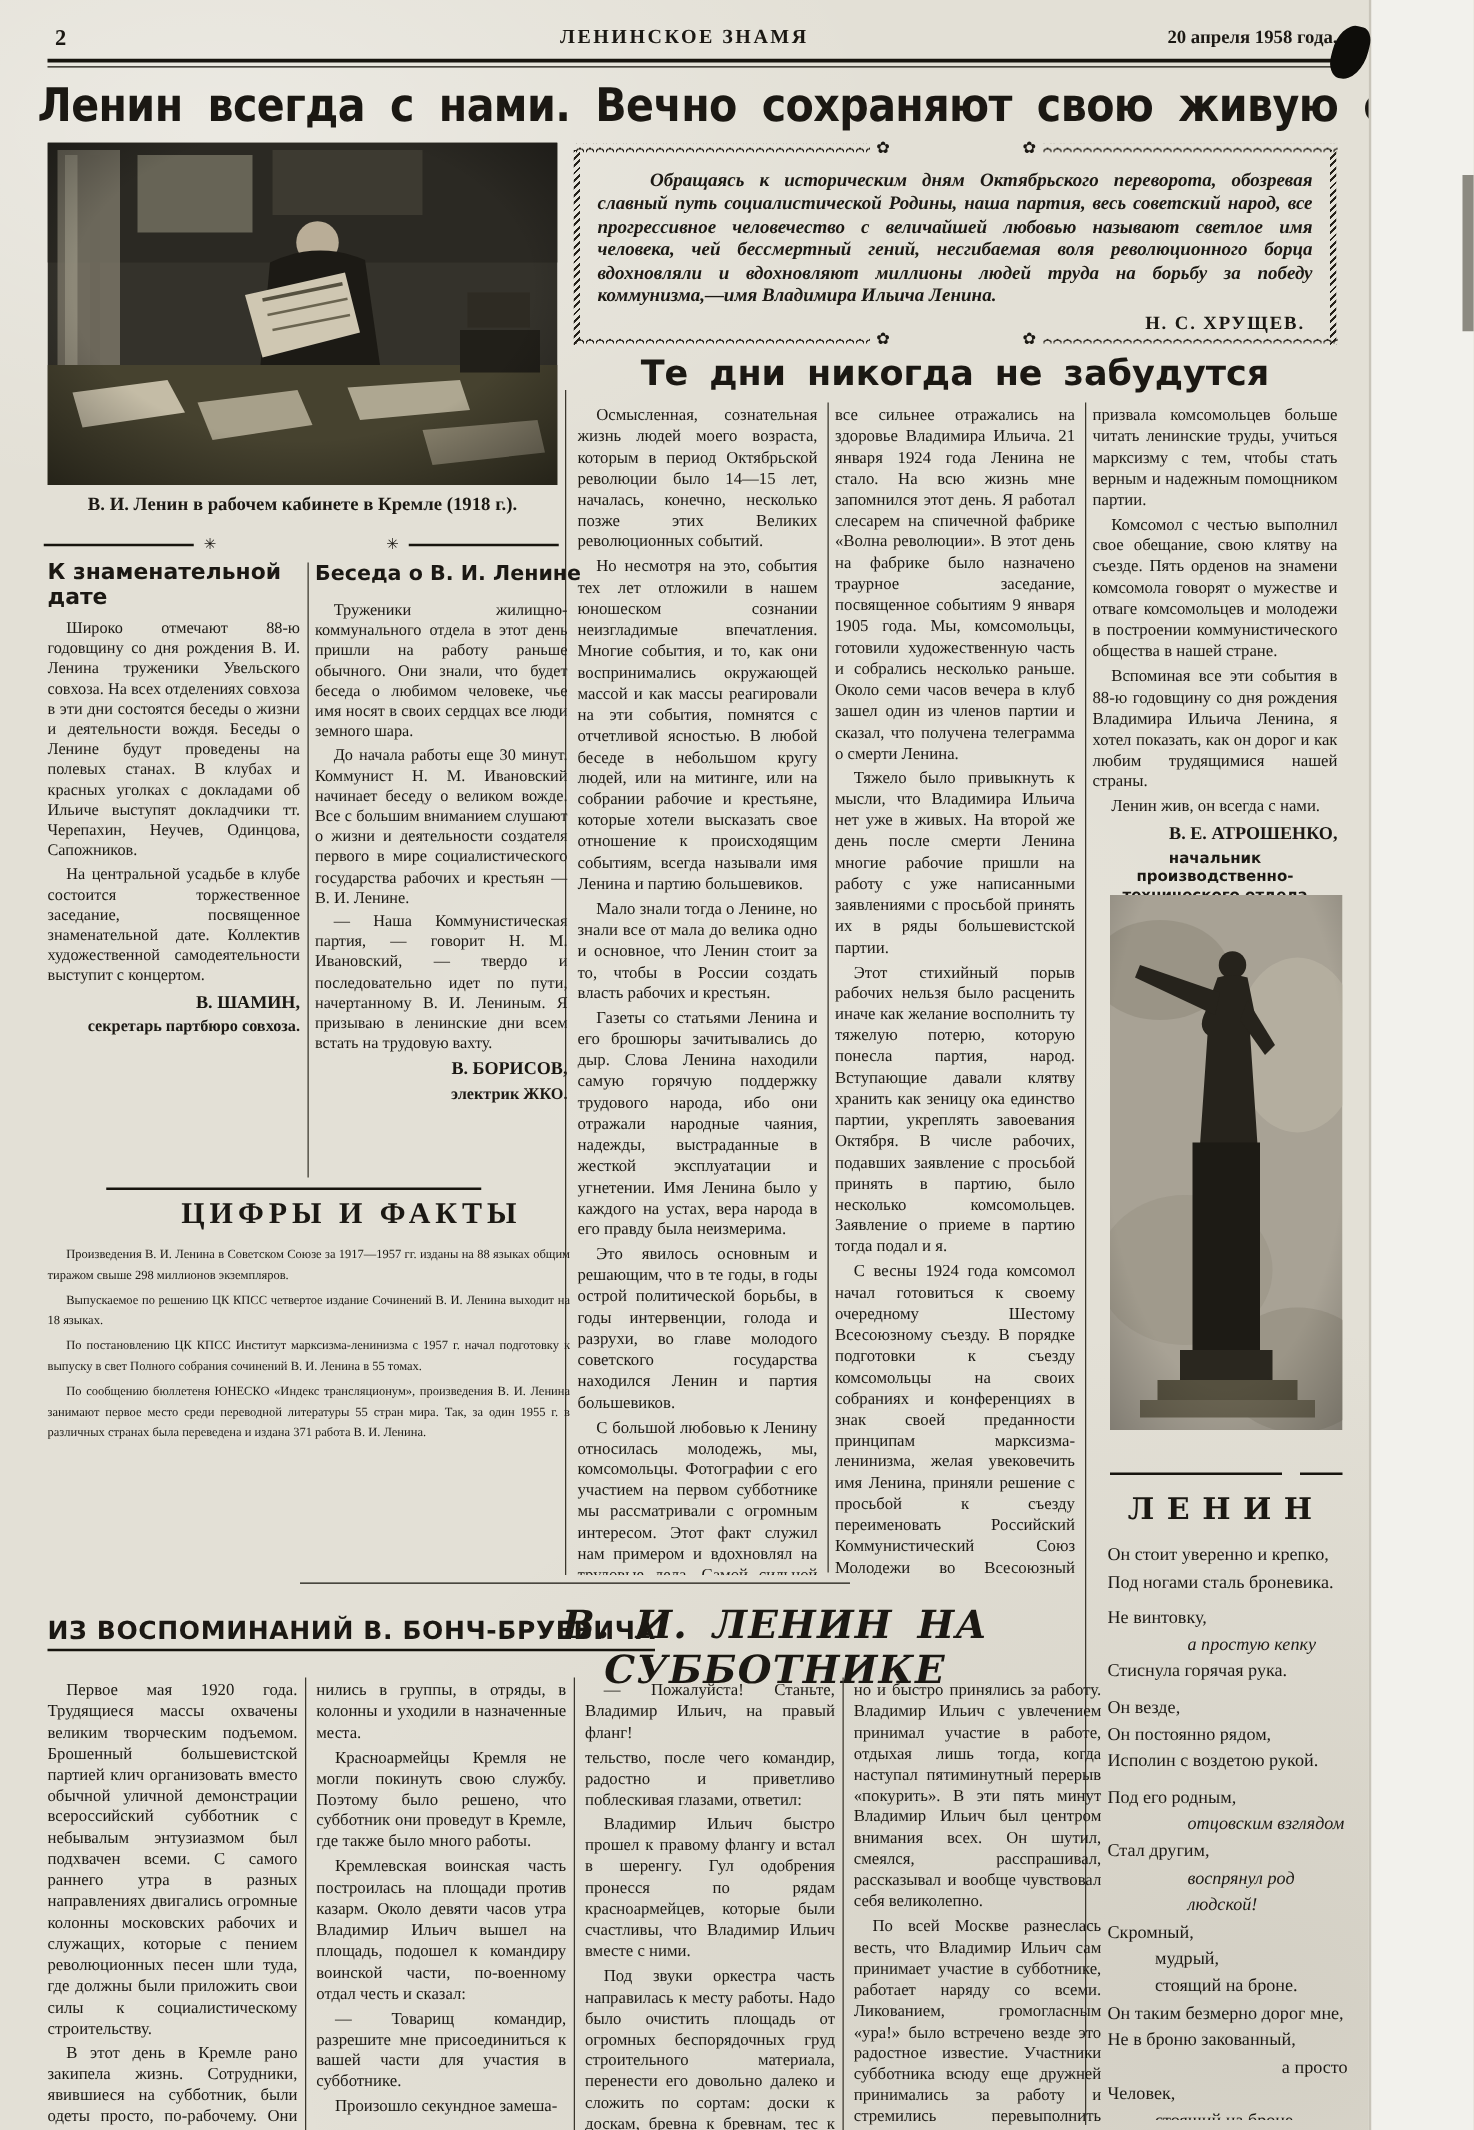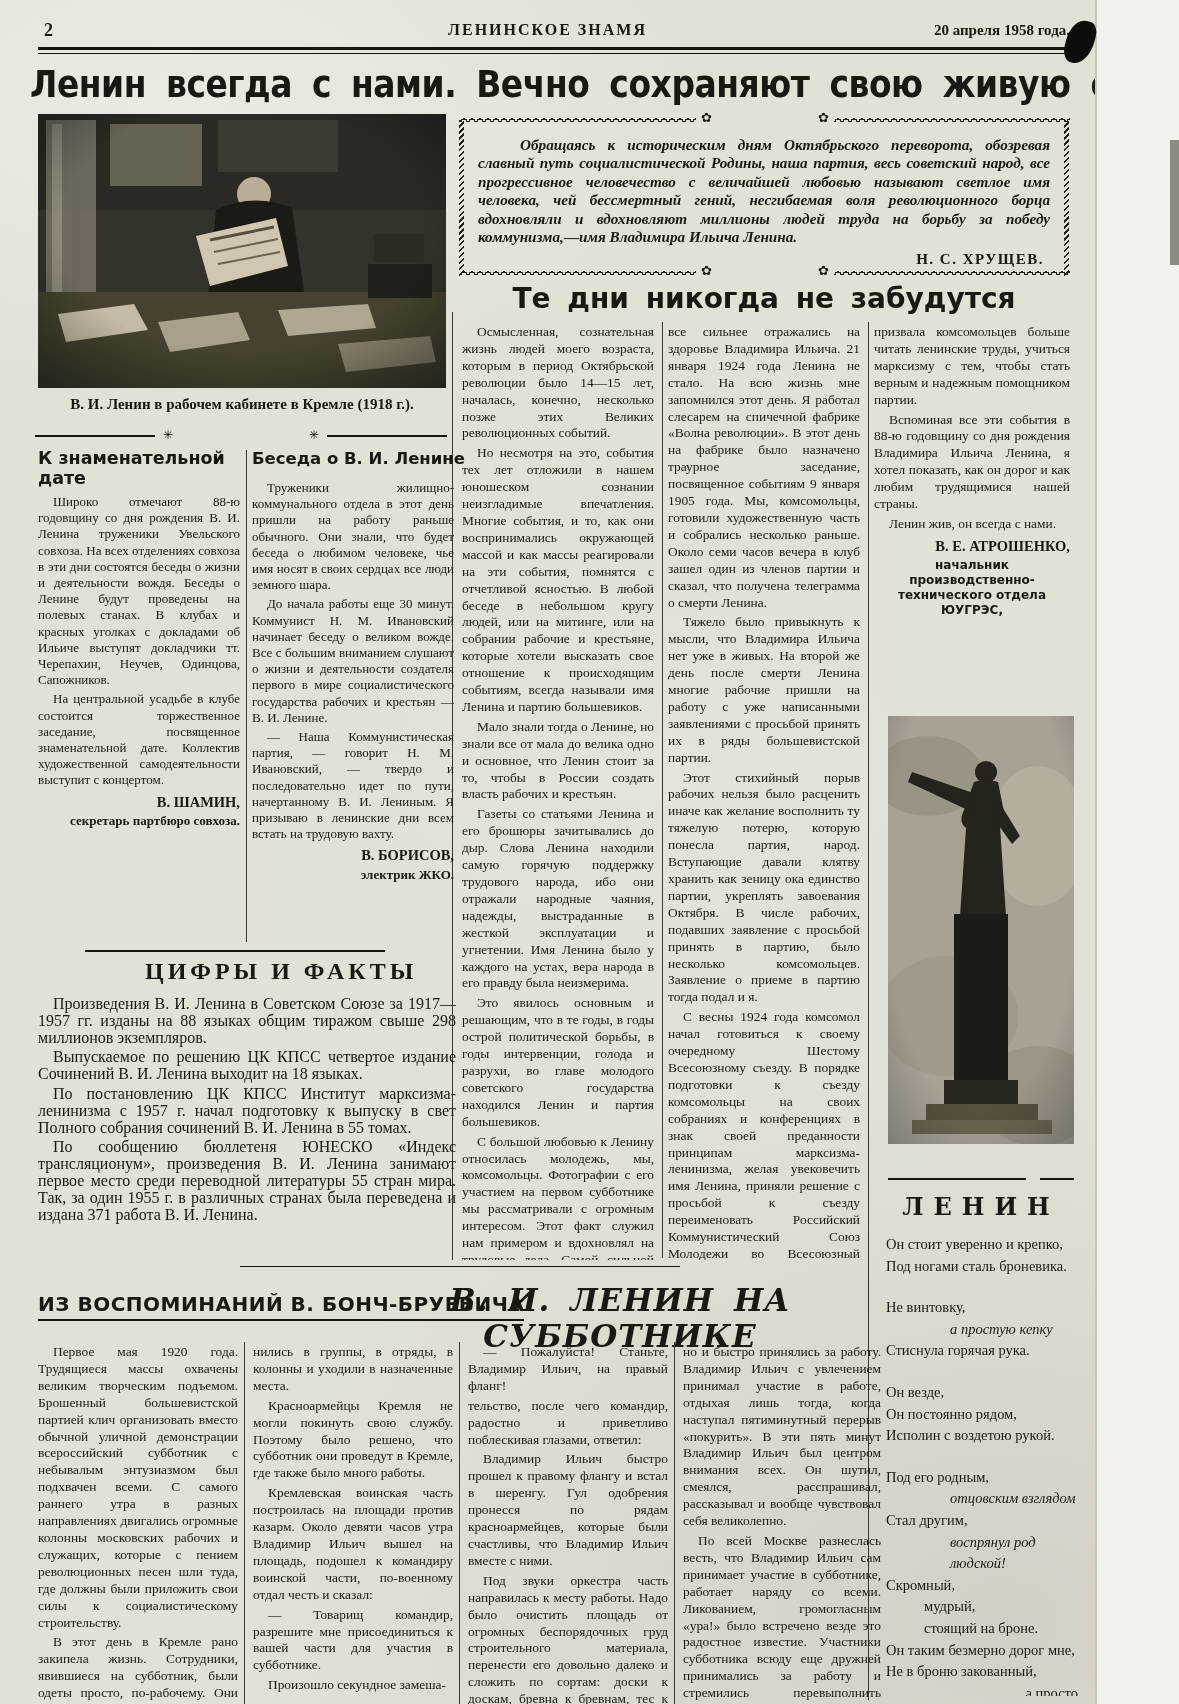--- a/index.html
+++ b/index.html
@@ -60,32 +60,32 @@
   .t-talk  { font-size:16.5px; white-space:nowrap; }
   .memoir-title { font-family:"DejaVu Sans", sans-serif; font-weight:bold; font-size:28px; text-align:center; word-spacing:7px; }
   .col { font-size:13.4px; line-height:16.9px; text-align:justify; overflow:hidden; }
   .col p, .body p { margin:0 0 3px; text-indent:15px; text-align:justify; }
   p.cont { text-indent:0; }
   p.sig  { text-indent:0; text-align:right; font-weight:bold; font-size:14.5px; margin-top:5px; text-align:right; }
   p.role { text-indent:0; text-align:right; font-weight:bold; font-size:13px; }
   p.role-sans { text-indent:0; text-align:center; font-weight:bold; font-size:12px; font-family:"DejaVu Sans",sans-serif; line-height:15px; }
   
   .facts-title { font-weight:bold; font-size:24px; letter-spacing:4px; }
-  .facts-body { font-size:16px; line-height:16.8px; }
+  .facts-body { font-size:10px; line-height:16.8px; }
   
   .kicker { font-family:"DejaVu Sans",sans-serif; font-weight:bold; font-size:20px; letter-spacing:.5px; border-bottom:2px solid #17140e; padding-bottom:3px; display:inline-block; }
   .sub-title { font-family:"DejaVu Serif", serif; font-weight:bold; font-style:italic; font-size:31px; text-align:center; word-spacing:8px; letter-spacing:1px; }
   
   .poem-title { font-family:"DejaVu Serif", serif; font-weight:bold; font-size:24px; letter-spacing:10px; text-align:center; }
   .poem { font-size:14.5px; line-height:21.6px; }
   .poem p { margin:0; text-indent:0; text-align:left; }
   .poem p.ind  { padding-left:64px;font-style:italic; }
   .poem p.ind2 { padding-left:38px; }
   .poem p.right{ text-align:right; }
-  .poem p.gap  { margin-top:20px; }
+  .poem p.gap  { margin-top:7px; }
   
   .blob { background:#0e0d0a; border-radius:55% 30% 60% 35%; transform:rotate(14deg); }
   .edge-strip { background:#f2f1ec; border-left:2px solid #c9c5ba; }
   .edge-band { background:#6a675e; opacity:.75; }
 </style>
 </head>
 <body>
 
 <div class="paper-tone"></div>
 
@@ -156,20 +156,21 @@
     <p class="para">С большой любовью к Ленину относилась молодежь, мы, комсомольцы. Фотографии с его участием на первом субботнике мы рассматривали с огромным интересом. Этот факт служил нам примером и вдохновлял на трудовые дела. Самой сильной клятвой среди комсомольцев было тогда: «Честное ленинское слово».</p>
   </div>
 <div class="abs col" style="left:668px; top:324px; width:192px; height:936px;">
     <p class="para cont">все сильнее отражались на здоровье Владимира Ильича. 21 января 1924 года Ленина не стало. На всю жизнь мне запомнился этот день. Я работал слесарем на спичечной фабрике «Волна революции». В этот день на фабрике было назначено траурное заседание, посвященное событиям 9 января 1905 года. Мы, комсомольцы, готовили художественную часть и собрались несколько раньше. Около семи часов вечера в клуб зашел один из членов партии и сказал, что получена телеграмма о смерти Ленина.</p>
     <p class="para">Тяжело было привыкнуть к мысли, что Владимира Ильича нет уже в живых. На второй же день после смерти Ленина многие рабочие пришли на работу с уже написанными заявлениями с просьбой принять их в ряды большевистской партии.</p>
     <p class="para">Этот стихийный порыв рабочих нельзя было расценить иначе как желание восполнить ту тяжелую потерю, которую понесла партия, народ. Вступающие давали клятву хранить как зеницу ока единство партии, укреплять завоевания Октября. В числе рабочих, подавших заявление с просьбой принять в партию, было несколько комсомольцев. Заявление о приеме в партию тогда подал и я.</p>
     <p class="para">С весны 1924 года комсомол начал готовиться к своему очередному Шестому Всесоюзному съезду. В порядке подготовки к съезду комсомольцы на своих собраниях и конференциях в знак своей преданности принципам марксизма-ленинизма, желая увековечить имя Ленина, приняли решение с просьбой к съезду переименовать Российский Коммунистический Союз Молодежи во Всесоюзный Ленинский Коммунистический Союз Молодежи.</p>
   </div>
 <div class="abs col" style="left:874px; top:324px; width:196px; height:410px;">
     <p class="para cont">призвала комсомольцев больше читать ленинские труды, учиться марксизму с тем, чтобы стать верным и надежным помощником партии.</p>
+    <p class="para">Комсомол с честью выполнил свое обещание, свою клятву на съезде. Пять орденов на знамени комсомола говорят о мужестве и отваге комсомольцев и молодежи в построении коммунистического общества в нашей стране.</p>
     <p class="para">Вспоминая все эти события в 88-ю годовщину со дня рождения Владимира Ильича Ленина, я хотел показать, как он дорог и как любим трудящимися нашей страны.</p>
     <p class="para">Ленин жив, он всегда с нами.</p>
     <p class="para sig">В. Е. АТРОШЕНКО,</p>
     <p class="para role-sans">начальник производственно-технического отдела ЮУГРЭС,</p>
   </div>
 
 <div class="abs vrule" style="left:662px; top:322px; height:936px;"></div>
 <div class="abs vrule" style="left:868px; top:322px; height:1378px;"></div>
 <div class="abs vrule" style="left:452px; top:312px; height:948px;"></div>
 <div class="abs vrule" style="left:246px; top:450px; height:492px;"></div>

